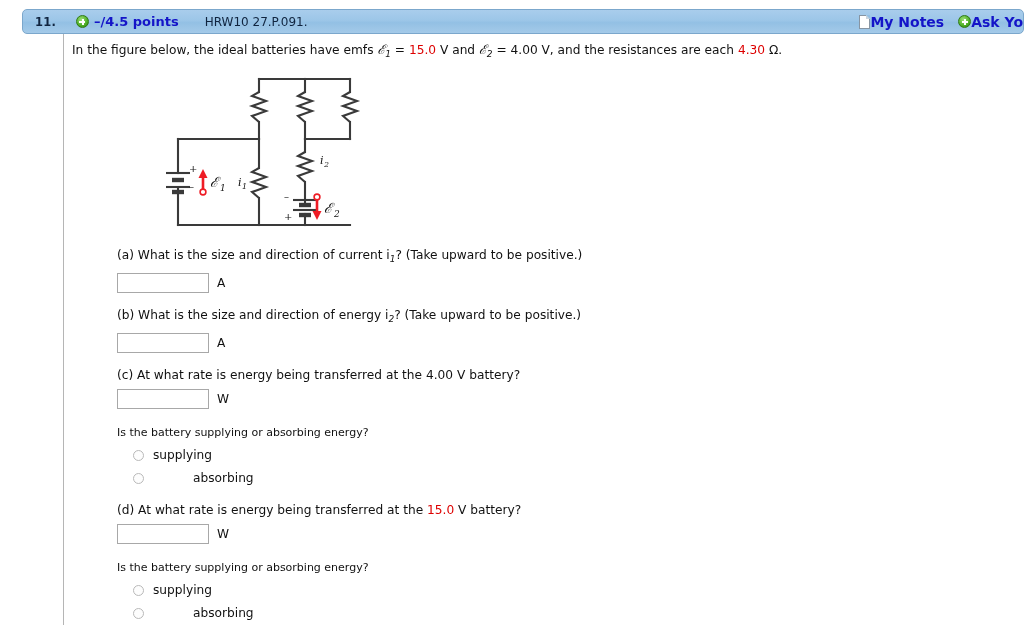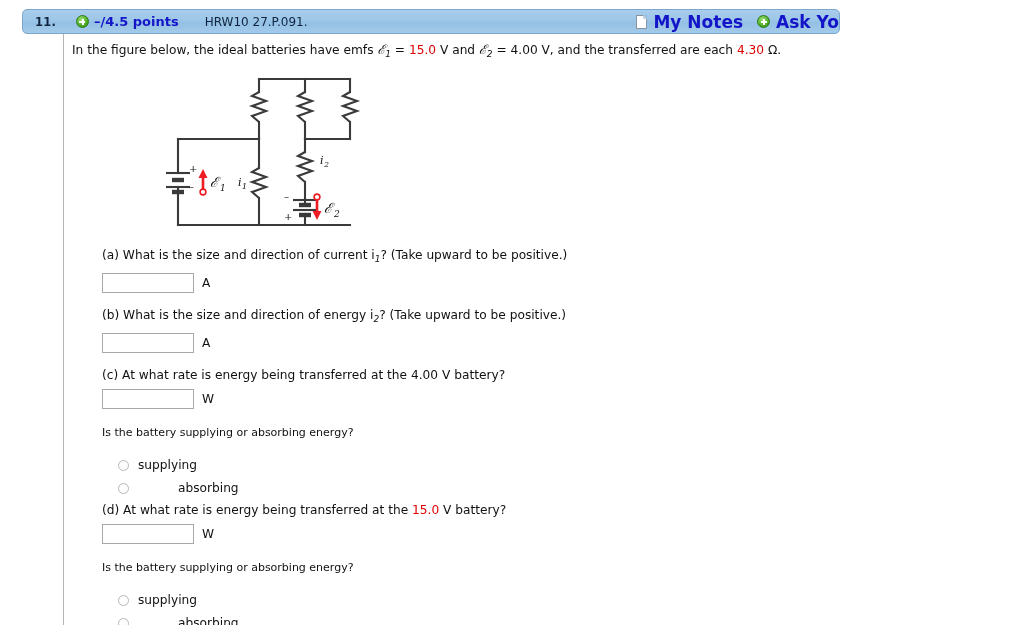--- a/index.html
+++ b/index.html
@@ -16,21 +16,21 @@
     color: #1a1a1a;
     overflow: hidden;
     position: relative;
   }
 
   
   #qheader {
     position: absolute;
     left: 22px;
     top: 9px;
-    width: 818px;
+    width: 1002px;
     height: 25px;
     background: linear-gradient(to bottom, #a9cdec 0%, #9cc6e8 45%, #93c0e4 55%, #a4cae9 100%);
     border: 1px solid #7ba7cc;
     border-radius: 5px;
     box-sizing: border-box;
     display: flex;
     align-items: center;
   }
   #qheader .qnum {
     font-weight: bold;
@@ -86,22 +86,21 @@
     content: "";
     position: absolute;
     right: -1px; top: -1px;
     width: 0; height: 0;
     border-left: 4px solid #c9d4de;
     border-top: 4px solid #93c0e4;
   }
   #qheader .link {
     color: #1414c8;
     font-weight: bold;
-    font-size: 17px;
-    margin-left: 6px;
+    font-size: 14px;
     white-space: nowrap;
   }
   #qheader .ask-icon { margin-left: 14px; }
 
   
   #left-rule {
     position: absolute;
     left: 63px;
     top: 34px;
     width: 1px;
@@ -137,21 +136,21 @@
     left: 150px;
     top: 70px;
     width: 230px;
     height: 165px;
   }
   #figure svg { display: block; }
 
   
   .part {
     position: absolute;
-    left: 102px;
+    left: 117px;
     font-size: 12.2px;
     color: #111;
     white-space: nowrap;
   }
   .qtext { line-height: 16px; }
   .answer-row {
     margin-top: 6px;
     display: flex;
     align-items: center;
   }
@@ -173,21 +172,21 @@
     color: #111;
   }
   .subq {
     margin-top: 16px;
     font-size: 11px;
     line-height: 16px;
   }
   .radio-row {
     display: flex;
     align-items: center;
-    margin-top: 17px;
+    margin-top: 7px;
     margin-left: 16px;
   }
   .radio-row + .radio-row { margin-top: 9px; gap: 40px; }
   .rbtn {
     width: 11px;
     height: 11px;
     border-radius: 50%;
     border: 1px solid #b9b9b9;
     background: #fdfdfd;
     box-sizing: border-box;
@@ -211,21 +210,21 @@
   <span class="note-icon"></span>
   <span class="link">My Notes</span>
   <span class="plus-icon ask-icon"></span>
   <span class="link">Ask Yo</span>
 </div>
 
 <div id="left-rule"></div>
 
 <div id="content">
   <div class="intro">
-    <span>In the figure below, the ideal batteries have emfs </span><span class="emf">ℰ</span><span class="sub ital">1</span><span> = </span><span class="red">15.0</span><span> V and </span><span class="emf">ℰ</span><span class="sub ital">2</span><span> = </span><span>4.00</span><span> V, and the transferred are each </span><span class="red">4.30</span><span> Ω.</span>
+    <span>In the figure below, the ideal batteries have emfs </span><span class="emf">ℰ</span><span class="sub ital">1</span><span> = </span><span class="red">15.0</span><span> V and </span><span class="emf">ℰ</span><span class="sub ital">2</span><span> = </span><span>4.00</span><span> V, and the resistances are each </span><span class="red">4.30</span><span> Ω.</span>
   </div>
 </div>
 
 <div id="figure">
   <svg width="230" height="165" viewBox="0 0 230 165">
     <g stroke="#3a3a3a" stroke-width="2.1" fill="none" stroke-linecap="square">
 
       <path d="M109,9 L200,9"></path>
 
       <path d="M109,9 L109,22"></path>

